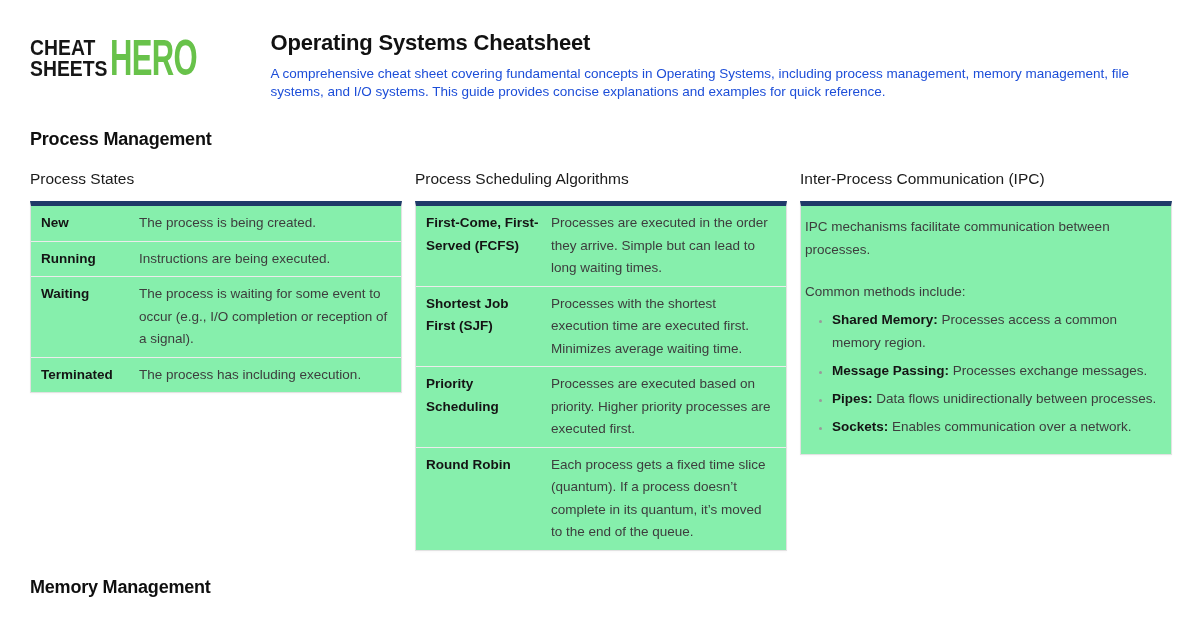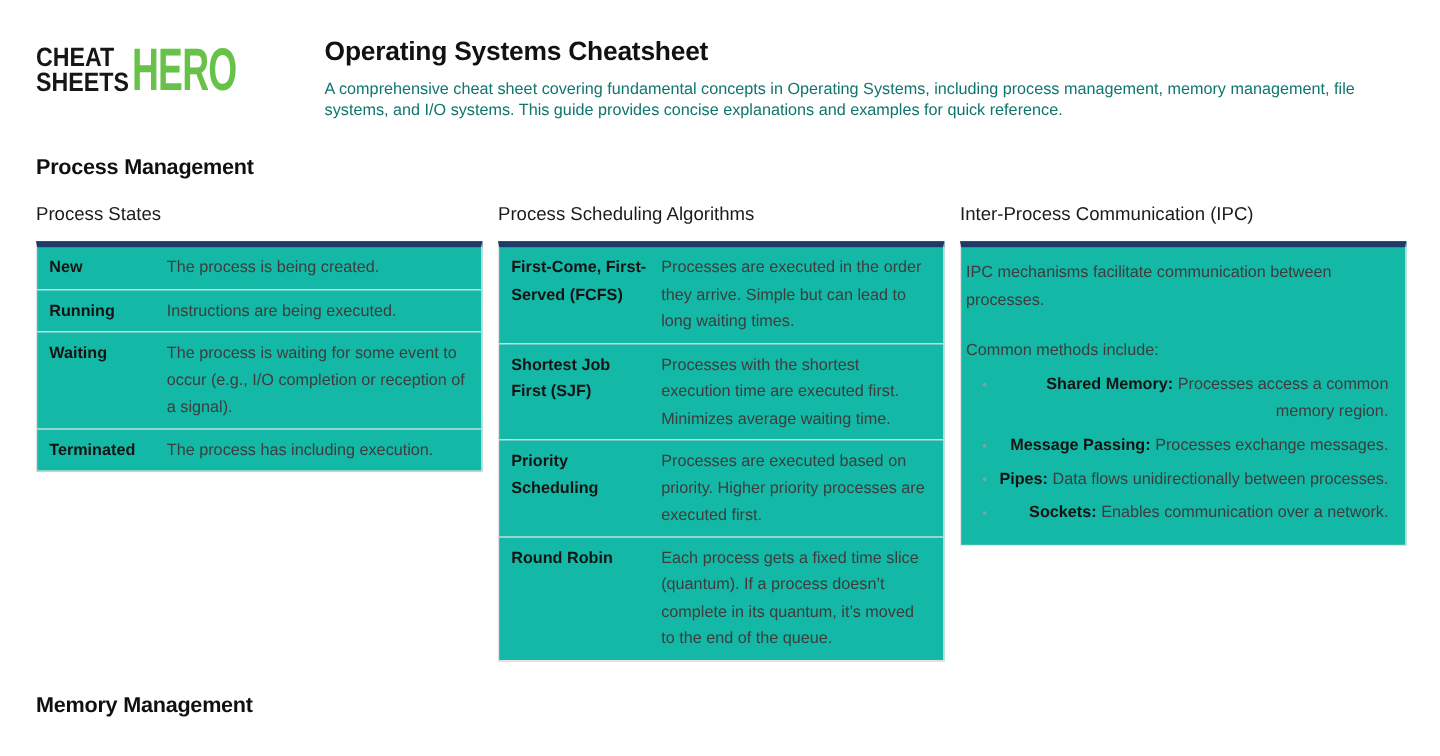--- a/index.html
+++ b/index.html
@@ -24,58 +24,58 @@
     transform: scaleX(0.88); transform-origin: left center;
   }
   .logo-hero {
     font-weight: 800; font-size: 50px; line-height: 44px;
     letter-spacing: -1px;
     transform: scaleX(0.62); transform-origin: left center;
     margin-left: -8px;
   }
   .header-text { flex: 1; padding-top: 10px; }
   .page-title { margin: 0 0 9px 0; font-size: 22px; font-weight: 700; color: #111111; letter-spacing: -0.2px; }
-  .page-desc { margin: 0; font-size: 13.5px; line-height: 18px; color: #0f766e; max-width: 990px; }
+  .page-desc { margin: 0; font-size: 13.5px; line-height: 18px; color: #1d4ed8; max-width: 990px; }
 
   
   .section-heading { margin: 28px 0 0 0; font-size: 18px; font-weight: 700; color: #0f0f0f; letter-spacing: -0.2px; }
 
   
   .columns {
     display: grid;
     grid-template-columns: 1fr 1fr 1fr;
     gap: 13px;
     align-items: start;
     margin-top: 16px;
   }
   .col-title { font-size: 15.5px; font-weight: 400; color: #1b1b1b; margin: 4px 0 13px 0; }
 
   .card {
-    background: #14b8a6;
+    background: #86efac;
     border: 1px solid #e2e2e2;
     border-top: 5px solid var(--navy, #1e3a68);
     box-shadow: 0 1px 2px rgba(0,0,0,0.03);
   }
 
   
   .trow { display: flex; padding: 6px 10px; border-bottom: 1px solid #ececec; }
   .trow:last-child { border-bottom: none; }
   .term {
     flex: 0 0 98px; padding-right: 10px;
     font-weight: 700; font-size: 13.5px; line-height: 22.5px; color: #141414;
   }
   .wide-term .term { flex: 0 0 125px; }
   .def { flex: 1; font-size: 13.5px; line-height: 22.5px; color: #3d3d3d; }
 
   
   .text-card { padding: 9px 14px 16px 4px; }
   .text-card p { margin: 0; font-size: 13.5px; line-height: 23px; color: #3d3d3d; }
   .text-card .intro { margin-bottom: 19px; }
   .text-card .list-heading { margin-bottom: 5px; }
-  .text-card ul { margin: 0; padding-left: 27px; text-align: right; }
+  .text-card ul { margin: 0; padding-left: 27px; }
   .text-card li { font-size: 13.5px; line-height: 23px; color: #3d3d3d; margin-bottom: 5px; }
   .text-card li:last-child { margin-bottom: 0; }
   .text-card li::marker { color: #9a9a9a; font-size: 11px; }
   .text-card li b { color: #141414; font-weight: 700; }
 
   .bottom-heading { margin-top: 26px; }
 </style>
 </head>
 <body>
 

